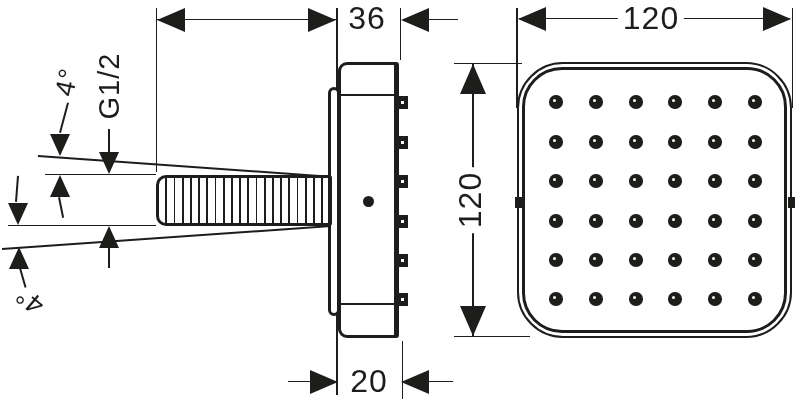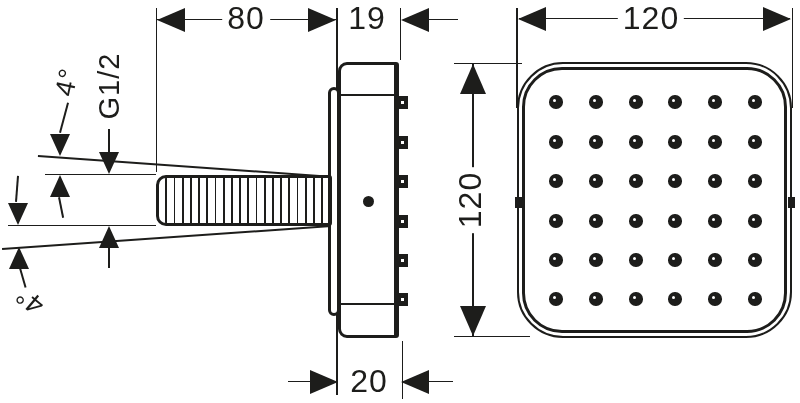--- a/index.html
+++ b/index.html
@@ -69,23 +69,22 @@
   <div class="grp">
 
     <i class="ln" style="left:155.5px;top:8px;width:1.6px;height:164px"></i>
     <i class="ln" style="left:336px;top:8px;width:1.6px;height:387px"></i>
     <i class="ln" style="left:399.5px;top:8px;width:1.6px;height:52px"></i>
     <i class="ln" style="left:401.5px;top:341px;width:1.6px;height:58px"></i>
 
     <i class="ln" style="left:157px;top:18.7px;width:179px;height:1.6px"></i>
     <i class="tri l" style="left:157px;top:7.5px"></i>
     <i class="tri r" style="left:308px;top:7.5px"></i>
-    <span class="dt" style="left:246px;top:19px">80</span>
 
-    <span class="dt" style="left:367px;top:19px">19</span>
+    <span class="dt" style="left:367px;top:19px">36</span>
     <i class="tri l" style="left:401px;top:7.5px"></i>
     <i class="ln" style="left:429px;top:18.7px;width:29px;height:1.6px"></i>
 
     <i class="ln" style="left:288px;top:380.7px;width:22px;height:1.6px"></i>
     <i class="tri r" style="left:310px;top:369.5px"></i>
     <span class="dt" style="left:369px;top:381.5px">20</span>
     <i class="tri l" style="left:401px;top:369.5px"></i>
     <i class="ln" style="left:429px;top:380.7px;width:24px;height:1.6px"></i>
 
     <i class="ln" style="left:38px;top:154.5px;width:296px;height:1.8px;transform:rotate(4.07deg)"></i>

